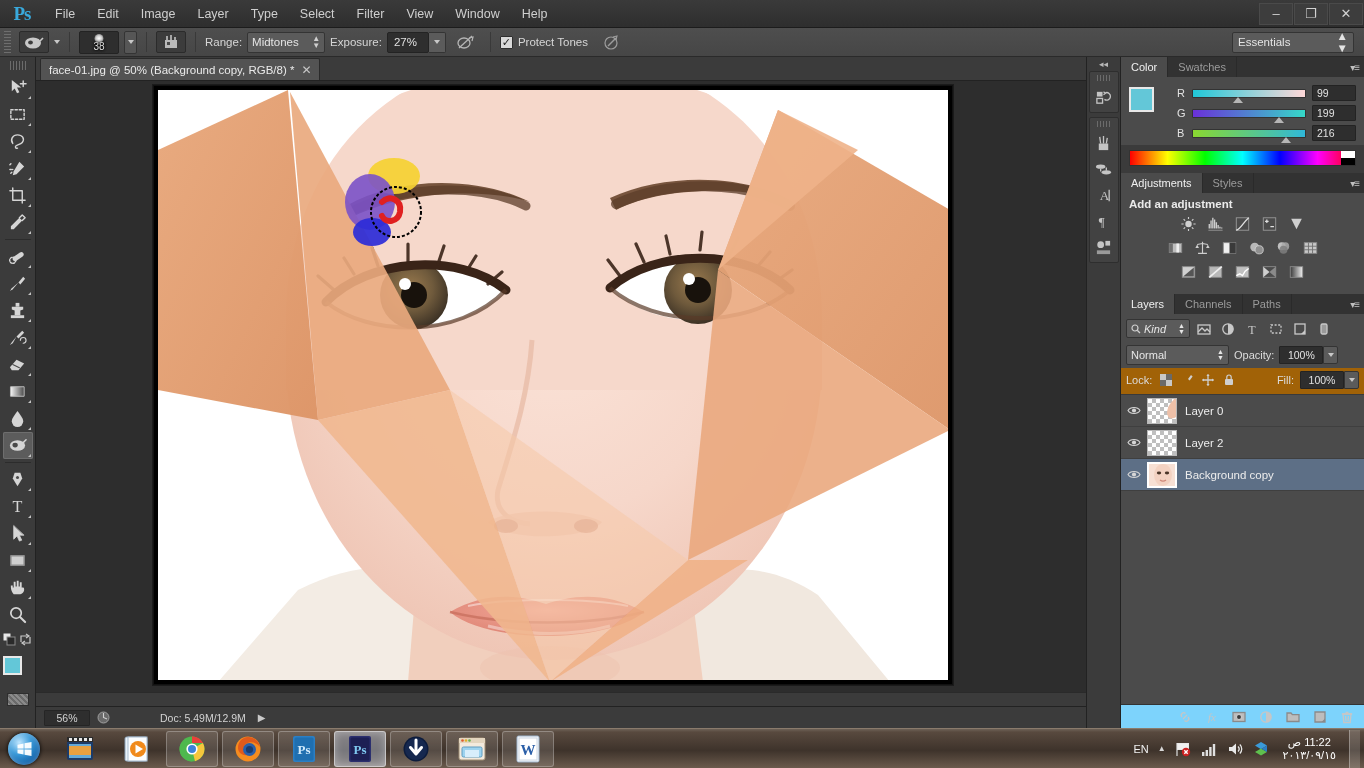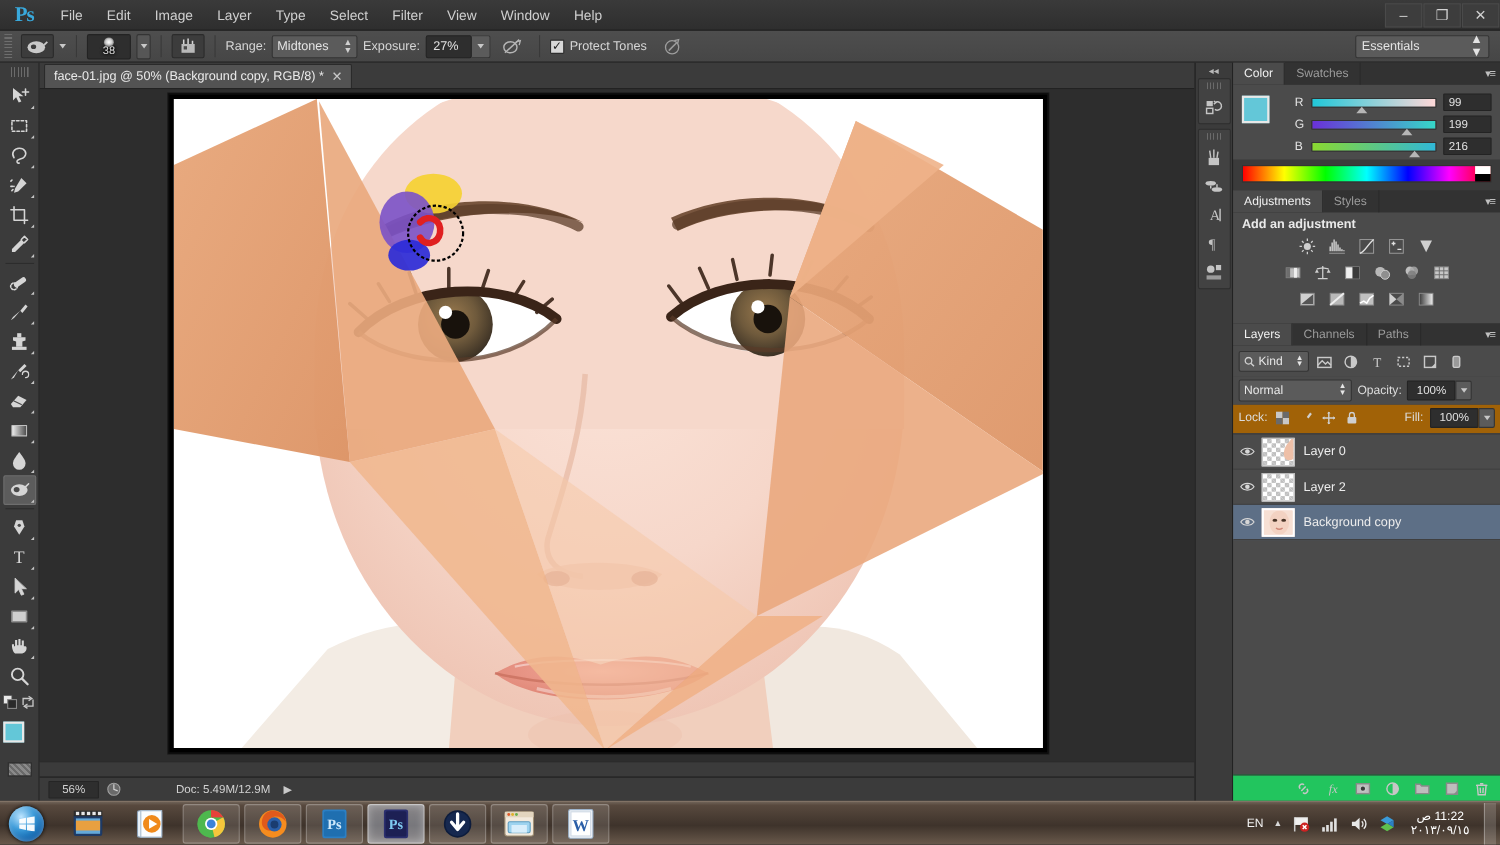--- a/index.html
+++ b/index.html
@@ -177,21 +177,21 @@
   .eye { width:26px;height:32px;display:flex;align-items:center;justify-content:center; }
   .eye svg { width:14px;height:11px; }
   .thumb { width:30px;height:26px; border:1px solid #b9b9b9; margin-right:8px; position:relative;
     overflow:hidden; flex:none;
     background-image:linear-gradient(45deg,#bfbfbf 25%,transparent 25%),
       linear-gradient(-45deg,#bfbfbf 25%,transparent 25%),
       linear-gradient(45deg,transparent 75%,#bfbfbf 75%),
       linear-gradient(-45deg,transparent 75%,#bfbfbf 75%);
     background-size:8px 8px; background-position:0 0,0 4px,4px -4px,-4px 0; background-color:#fff; }
   .layer-name { color:#ececec; font-size:11.5px; }
-  .layer-foot { height:24px; background:#22c55e; border-top:1px solid #333;
+  .layer-foot { height:24px; background:#7dd3fc; border-top:1px solid #333;
     display:flex; align-items:center; justify-content:flex-end; gap:11px; padding-right:9px; flex:none; }
   .lf-ico { width:16px;height:16px;display:flex;align-items:center;justify-content:center; }
   .lf-ico svg { width:14px;height:14px; fill:none;stroke:#c6c6c6;stroke-width:1.3; }
 
   
   .taskbar { height:40px; flex:none; position:relative;
     background:linear-gradient(to bottom,#6e6257 0%,#58493e 8%,#3e332b 55%,#6a5a4c 100%);
     display:flex; align-items:center; border-top:1px solid #8a7b6c; }
   .startorb { width:48px;height:38px;display:flex;align-items:center;justify-content:center; }
   .orb { width:32px;height:32px;border-radius:50%;
@@ -808,21 +808,21 @@
 
     <div class="ptabs">
       <div class="ptab active">Layers</div>
       <div class="ptab">Channels</div>
       <div class="ptab">Paths</div>
       <div class="pmenu">▾≡</div>
     </div>
 
     <div class="filterrow">
       <div class="kindsel" style="width:64px;justify-content:space-between;">
-        <span style="display:flex;align-items:center;gap:3px;">
+        <span style="display:flex;align-items:center;gap:3px;font-style:italic;">
           <svg width="10" height="10" viewBox="0 0 10 10">
               <circle cx="4" cy="4" r="3" fill="none" stroke="#d0d0d0" stroke-width="1.2"></circle>
               <path d="M6.2 6.2 L9 9" stroke="#d0d0d0" stroke-width="1.3"></path>
             </svg>
           <span>Kind</span>
         </span>
         <span class="arrows" style="font-size:7px;line-height:6px;">▲<br>▼</span>
       </div>
       <div class="filt-ico">
         <svg viewBox="0 0 14 14">

